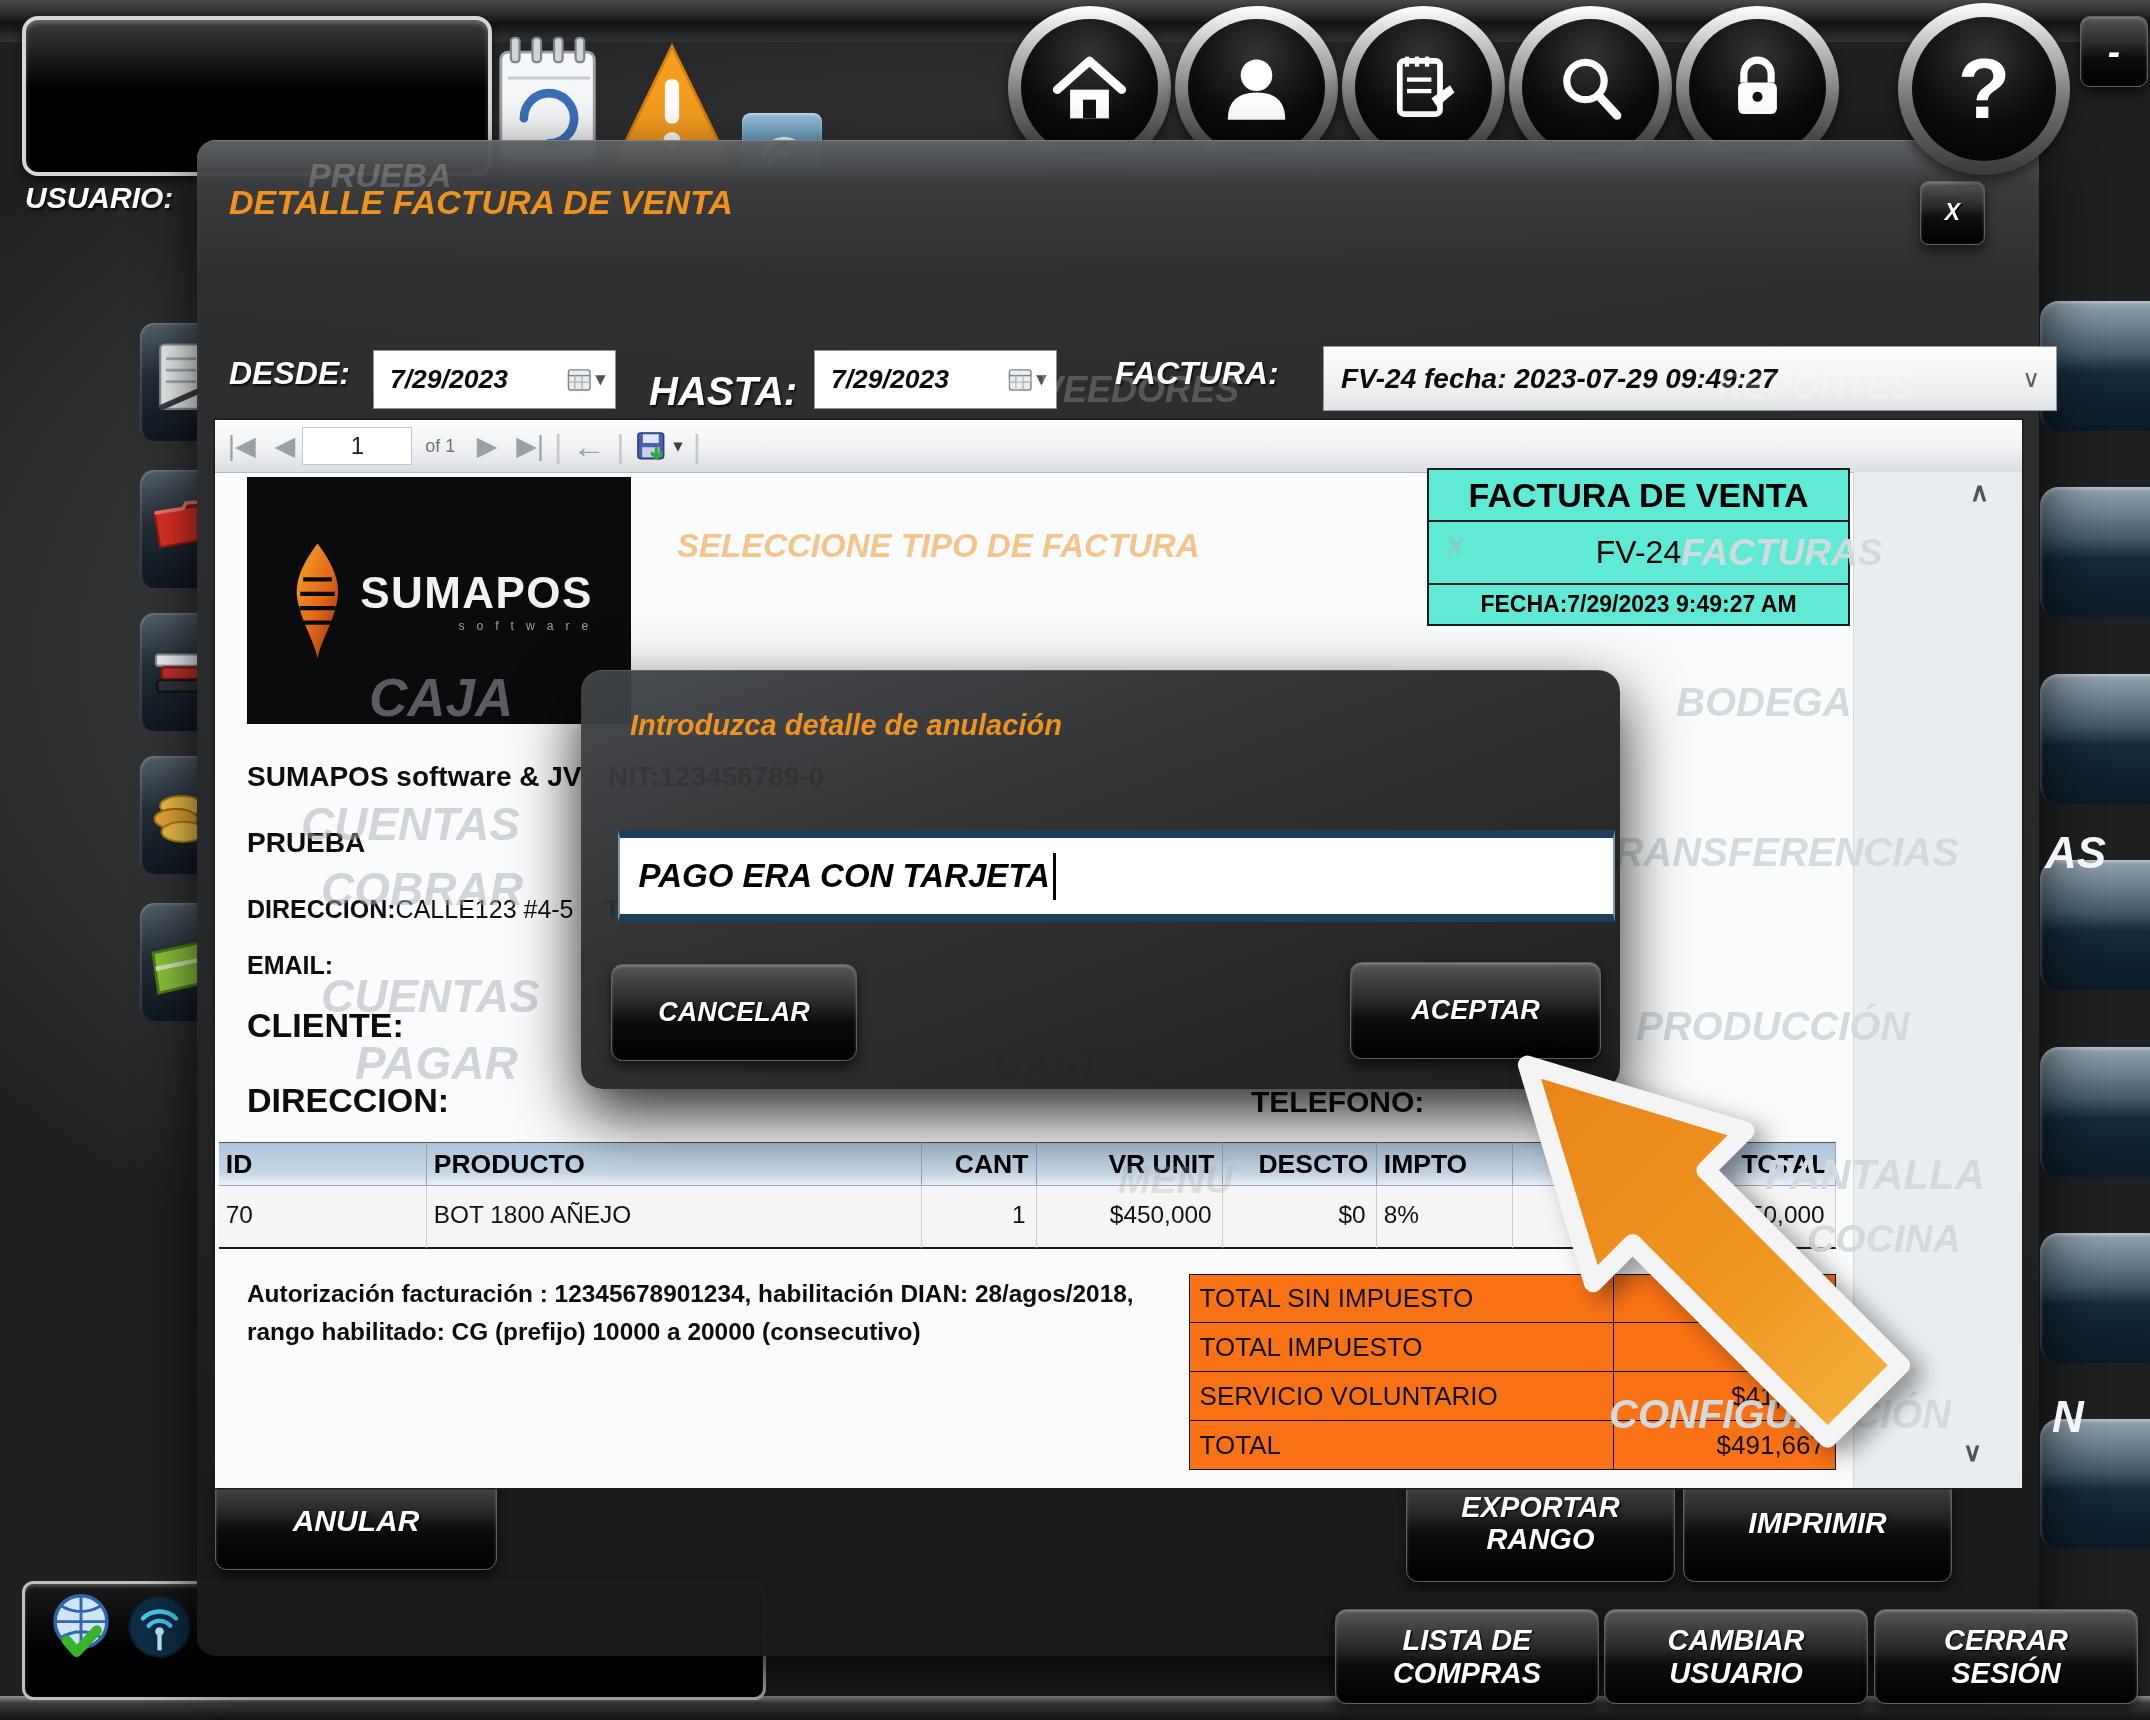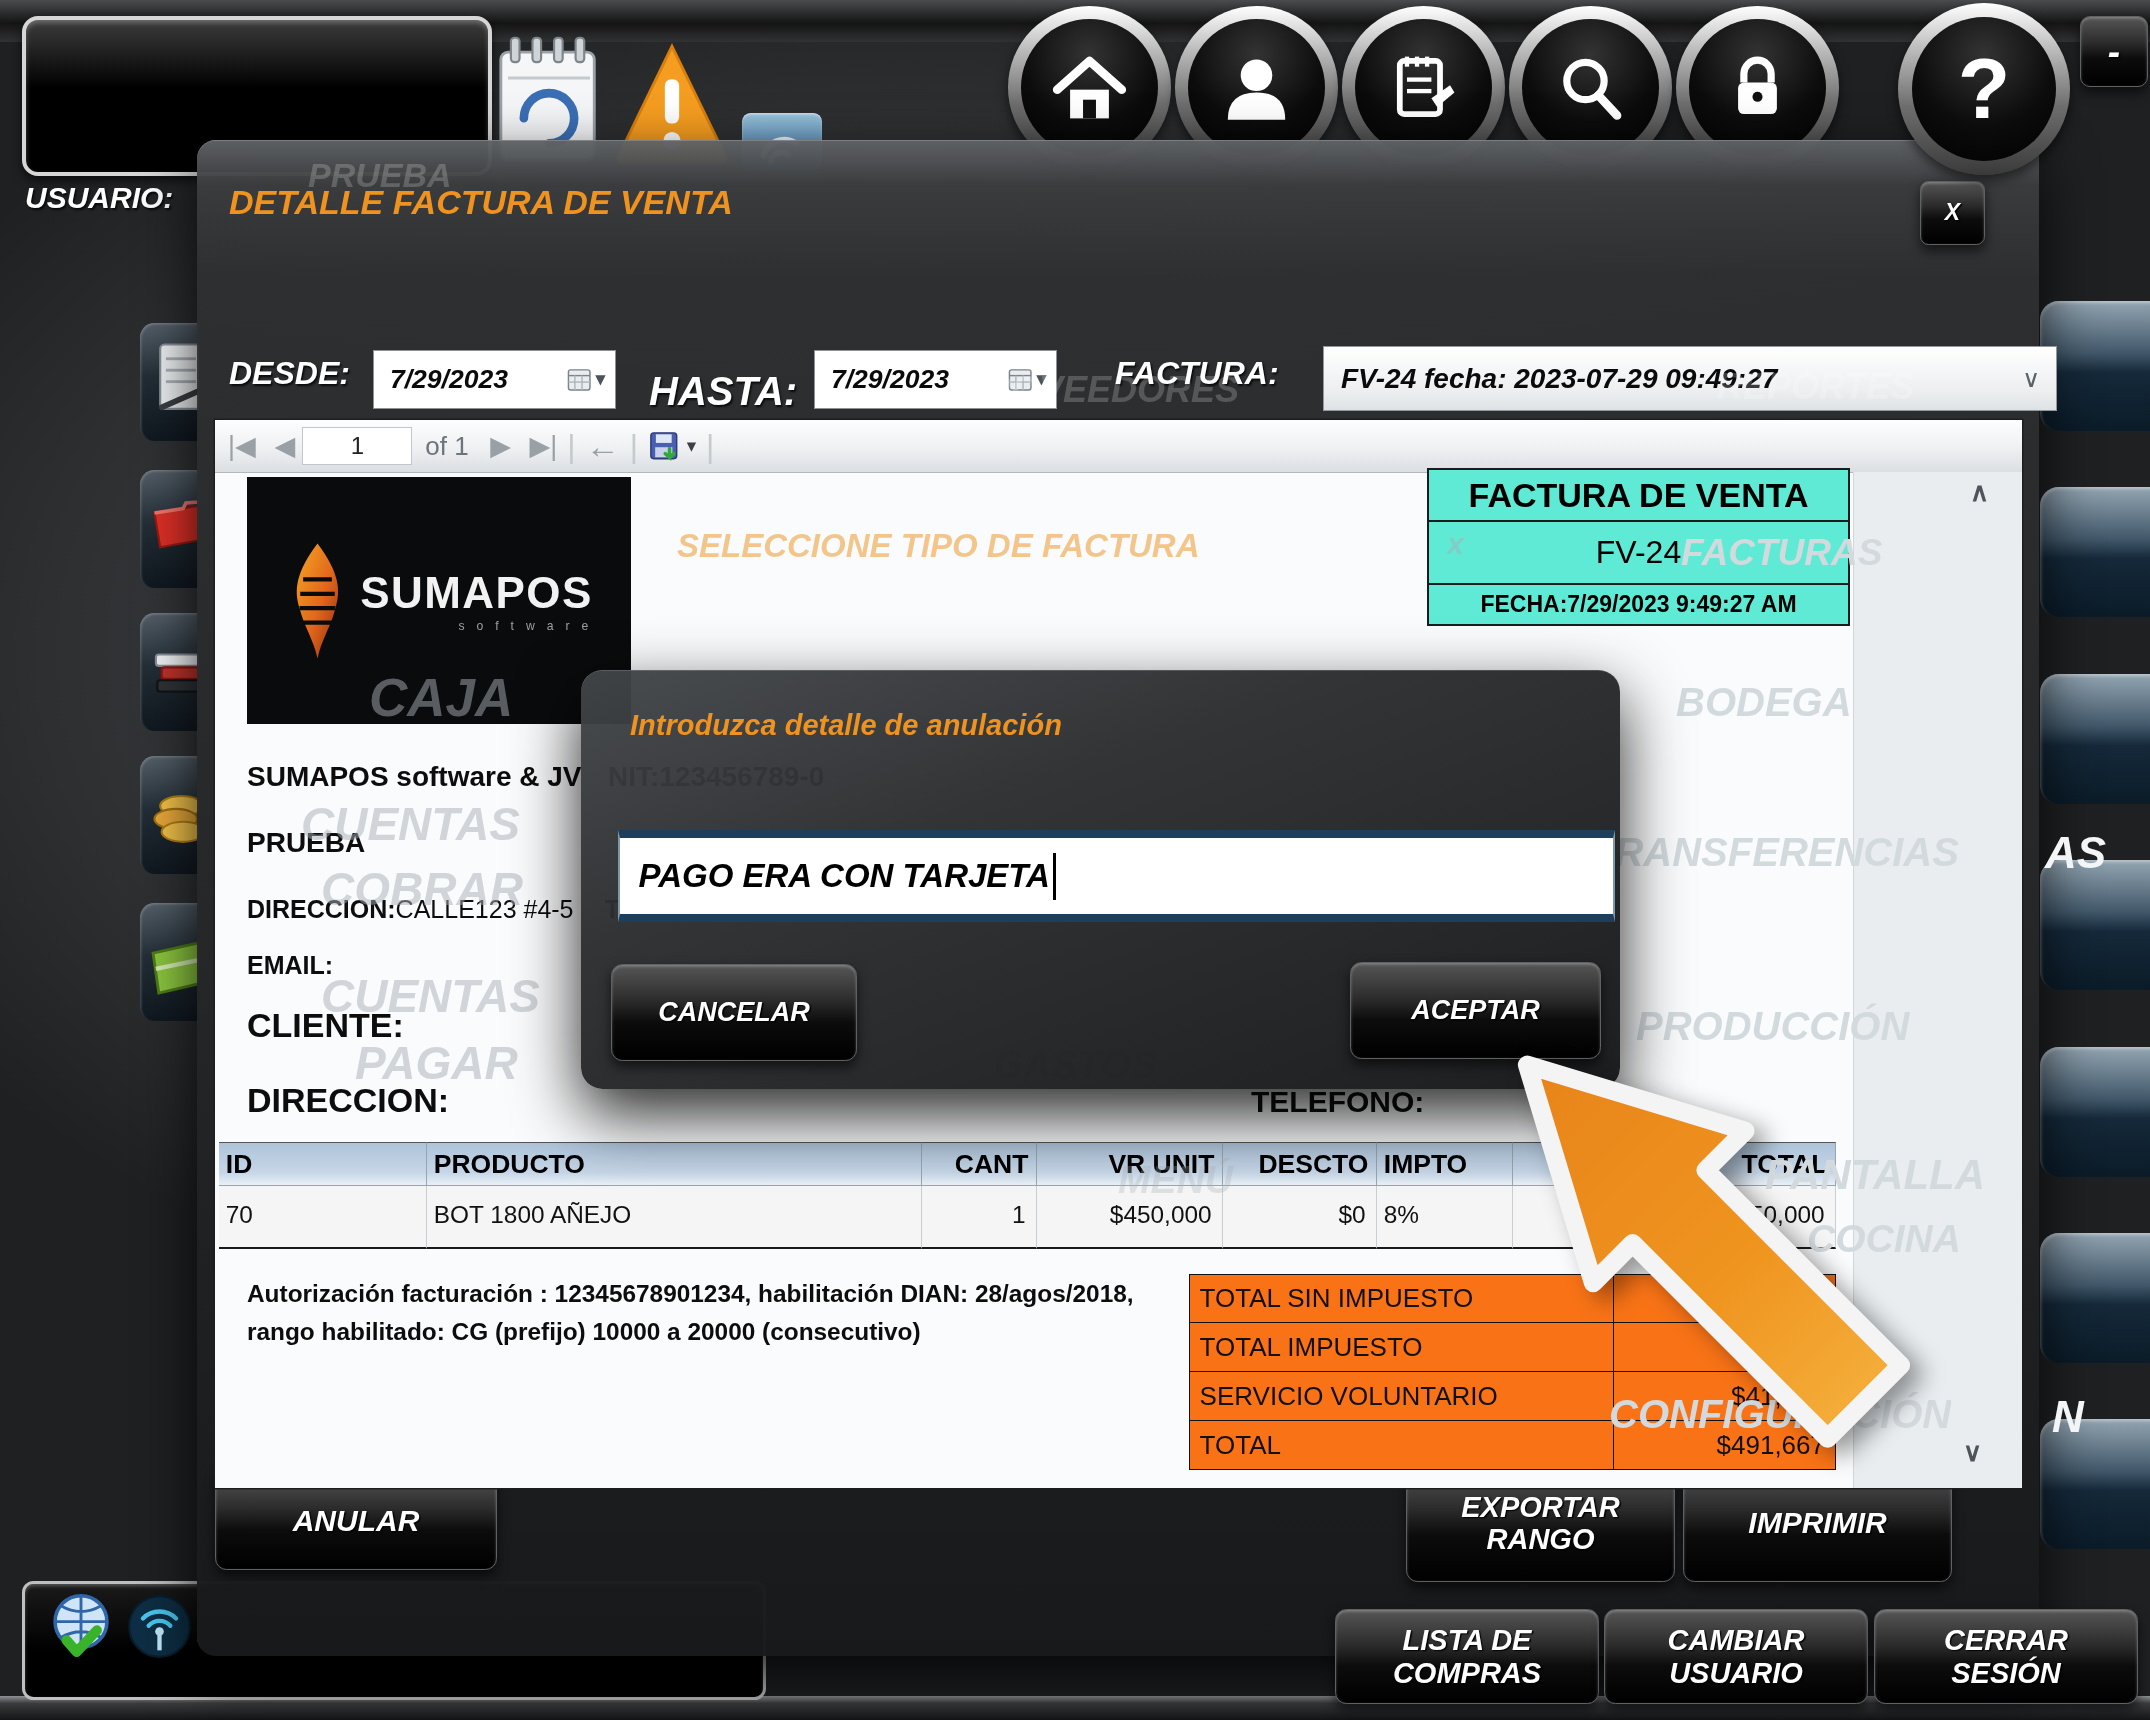--- a/index.html
+++ b/index.html
@@ -299,21 +299,21 @@
     <div class="btn-black" style="left:1486px;top:1324px;width:267px;height:116px;font-size:30px;">IMPRIMIR</div>
 
     <div class="report" style="left:18px;top:280px;">
       <div class="rtoolbar">
         <span class="rtb" style="margin-left:13px;">
           <span>|</span>
             <span>◀</span>
           </span>
         <span class="rtb" style="margin-left:18.6px;">◀</span>
         <span class="pagebox">1</span>
-        <span style="color:#6d757a;font-size:26px;text-align:right;">of 1</span>
+        <span style="color:#6d757a;font-size:18px;text-align:right;">of 1</span>
         <span class="rtb" style="margin-left:21.5px;">▶</span>
         <span class="rtb" style="margin-left:18.6px;">
           <span>▶</span>
             <span>|</span>
           </span>
         <span class="rsep">|</span>
         <span class="rtb" style="font-size:34px;">←</span>
         <span class="rsep">|</span>
         <span class="rtb">
           <svg width="33" height="33" viewBox="0 0 46 46">

